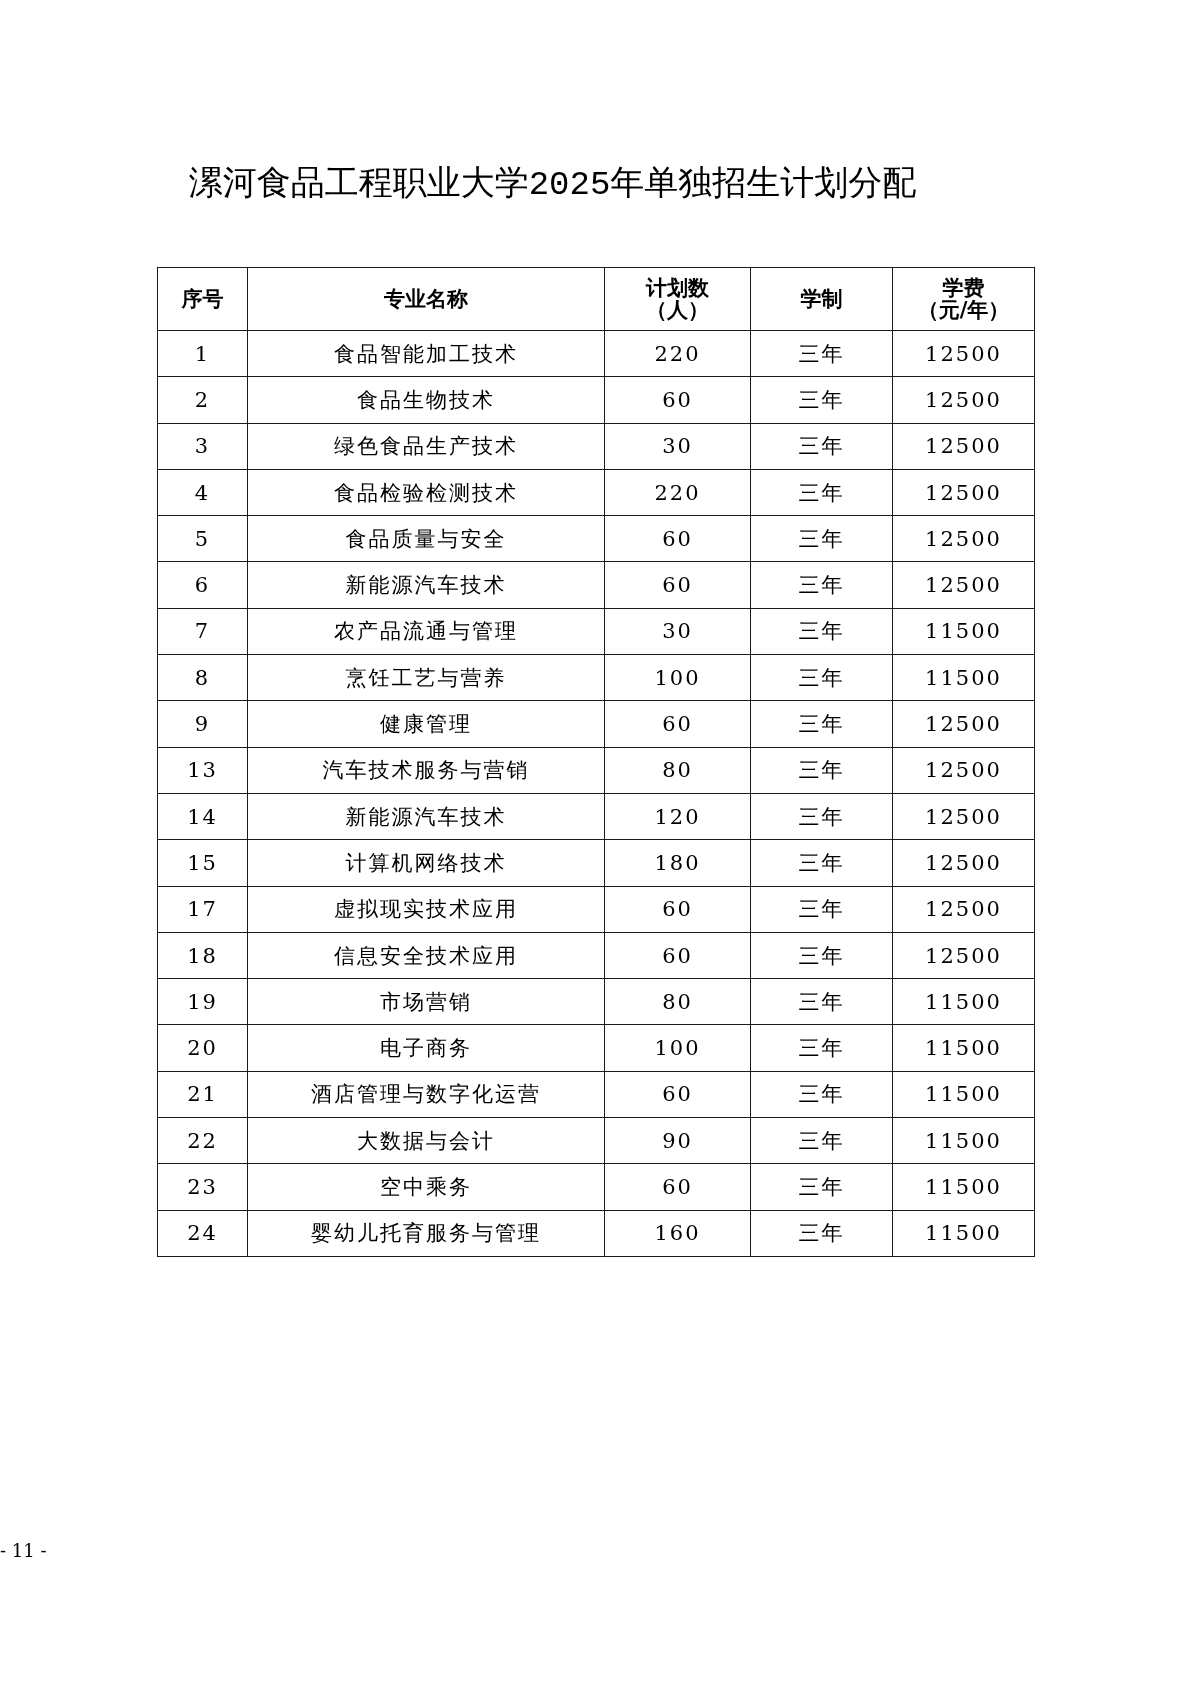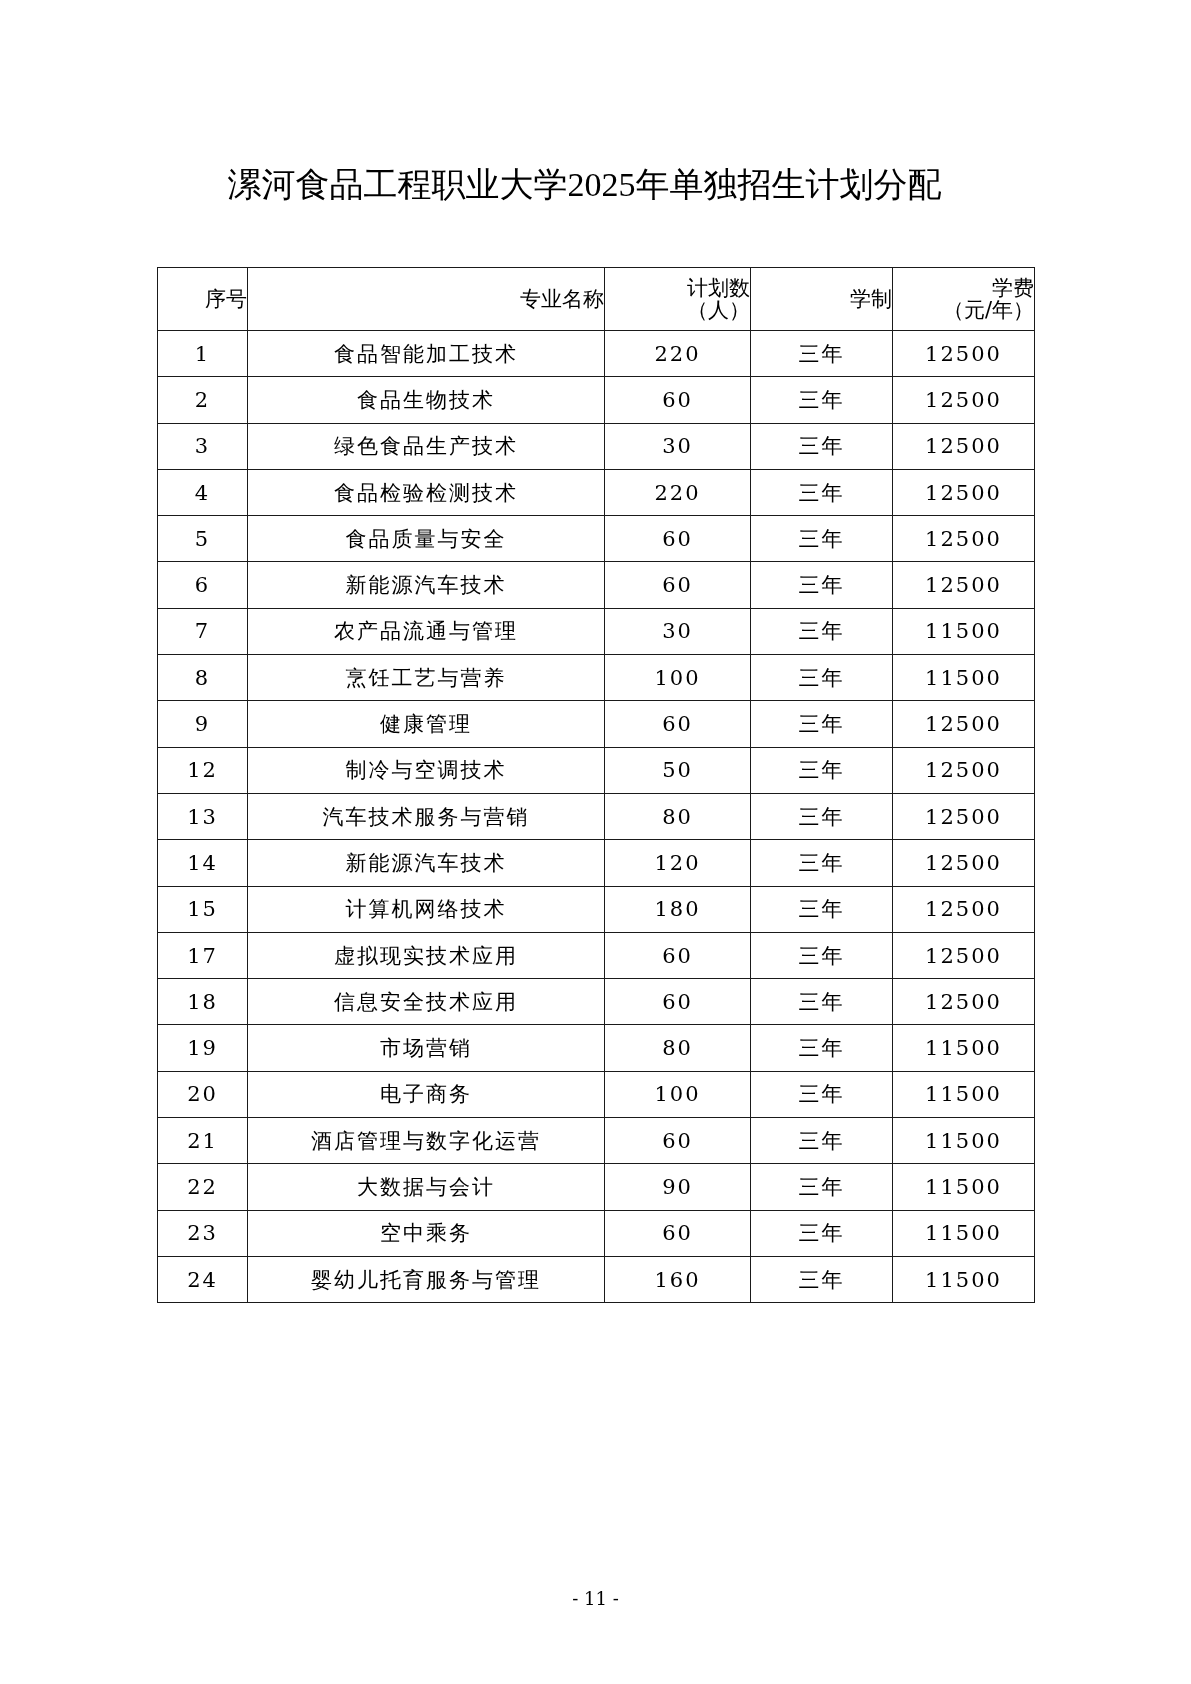--- a/index.html
+++ b/index.html
@@ -1,31 +1,31 @@
 <!DOCTYPE html>
 <html><head>
 <meta charset="utf-8">
 <style>
   html, body { margin: 0; padding: 0; background: #ffffff; }
   body { width: 1191px; height: 1684px; position: relative; overflow: hidden;
          font-family: "DejaVu Serif", "Liberation Serif", serif; color: #000; }
   .title { position: absolute; left: 0; width: 1105px; top: 163px; text-align: center;
-           font-family: Liberation Serif, serif; font-size: 34px;
-           letter-spacing: 0px; line-height: 44px; padding-left: 32px; }
+           font-family: Liberation Mono, monospace; font-size: 34px;
+           letter-spacing: 0px; line-height: 44px; }
   table.plan { position: absolute; left: 157px; top: 267px; width: 877px;
                border-collapse: collapse; table-layout: fixed; }
   table.plan th, table.plan td { border: 1.5px solid #1a1a1a; text-align: center;
                vertical-align: middle; padding: 0; }
   table.plan th { height: 62px; font-family: "DejaVu Sans", "Liberation Sans", sans-serif;
-               font-size: 21px; font-weight: normal; line-height: 22px; text-align: right; }
+               font-size: 21px; font-weight: bold; line-height: 22px; }
   table.plan td { height: 45.3px; font-size: 21px; letter-spacing: 2px; }
   col.c1 { width: 90px; } col.c2 { width: 357px; } col.c3 { width: 146px; }
   col.c4 { width: 142px; } col.c5 { width: 142px; }
-  .pageno { position: absolute; left: 0; width: 1191px; top: 1540px; text-align: center;
-            font-size: 18px; margin-top: 48px; }
+  .pageno { position: absolute; left: 0; width: 1191px; top: 1540px; text-align: left;
+            font-size: 18px; }
 </style>
 </head>
 <body>
 
 <div class="title">漯河食品工程职业大学2025年单独招生计划分配</div>
 
 <table class="plan">
   <colgroup>
     <col class="c1">
       <col class="c2">
@@ -106,27 +106,20 @@
         <td>11500</td>
       </tr>
       <tr>
         <td>9</td>
         <td>健康管理</td>
         <td>60</td>
         <td>三年</td>
         <td>12500</td>
       </tr>
       <tr>
-        <td>12</td>
-        <td>制冷与空调技术</td>
-        <td>50</td>
-        <td>三年</td>
-        <td>12500</td>
-      </tr>
-      <tr>
         <td>13</td>
         <td>汽车技术服务与营销</td>
         <td>80</td>
         <td>三年</td>
         <td>12500</td>
       </tr>
       <tr>
         <td>14</td>
         <td>新能源汽车技术</td>
         <td>120</td>

